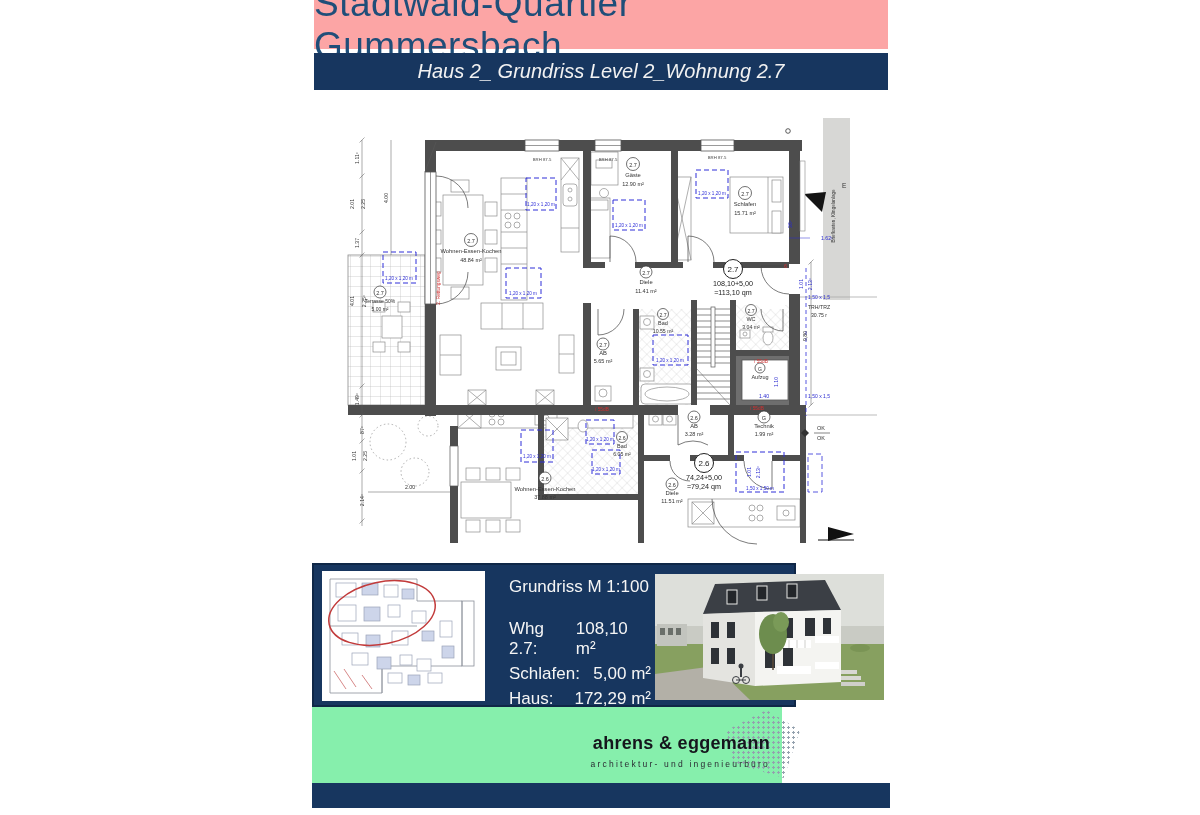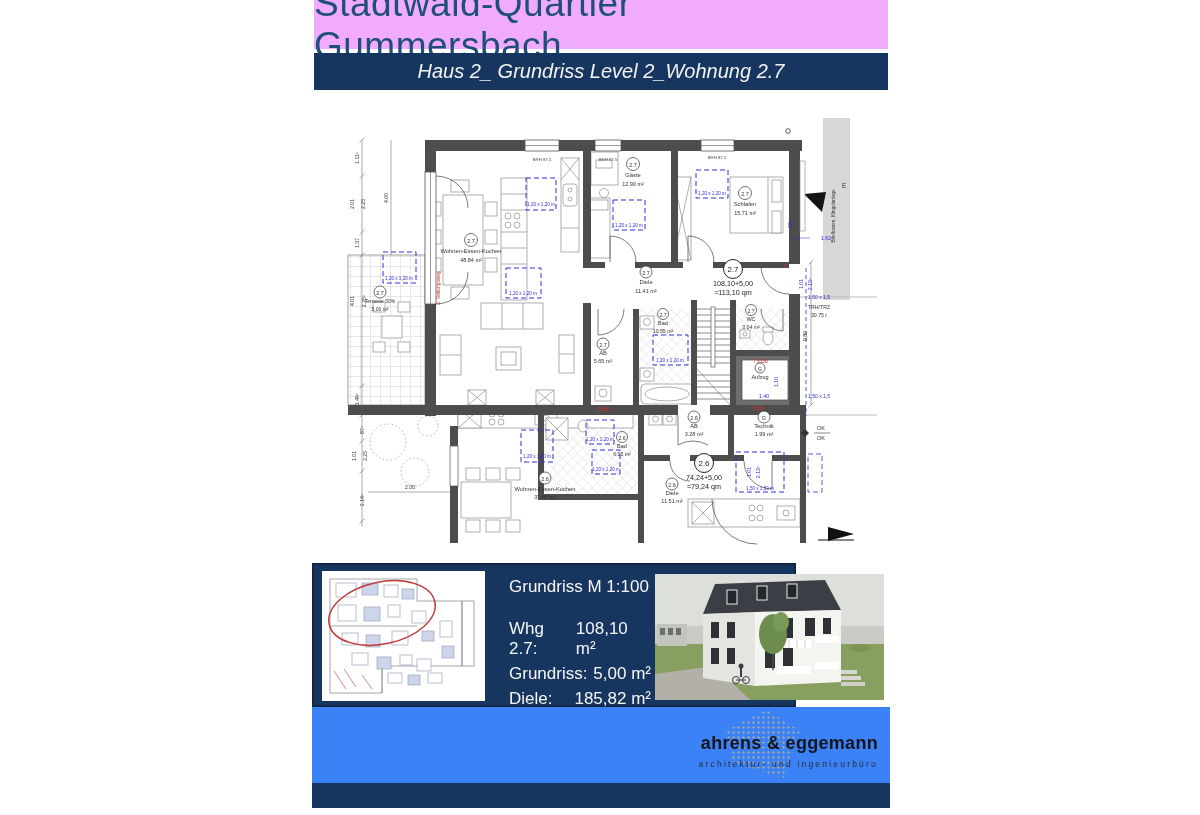--- a/index.html
+++ b/index.html
@@ -1,34 +1,34 @@
 <!DOCTYPE html>
 <html><head>
 <meta charset="utf-8">
 <style>
   html,body{margin:0;padding:0;background:#ffffff;}
   body{width:1200px;height:815px;position:relative;font-family:"Liberation Sans",sans-serif;overflow:hidden;}
   .abs{position:absolute;}
   
-  .title-strip{left:314px;top:0;width:574px;height:49px;background:#f0abfc;display:flex;align-items:center;justify-content:center;}
+  .title-strip{left:314px;top:0;width:574px;height:49px;background:#fca5a5;display:flex;align-items:center;justify-content:center;}
   .title-strip span{color:#1f4e79;font-size:37px;letter-spacing:0.5px;}
   .subtitle-bar{left:314px;top:53px;width:574px;height:37px;background:#17365f;display:flex;align-items:center;justify-content:center;}
   .subtitle-bar span{color:#f2f2f2;font-size:20px;font-style:italic;}
   
   .plan-wrap{left:340px;top:116px;width:540px;height:430px;}
   
   .footer-panel{left:312px;top:563px;width:484px;height:144px;background:#17365f;border:2px solid #0f2747;box-sizing:border-box;}
   .thumb{left:8px;top:6px;width:163px;height:130px;background:#ffffff;}
   .info{left:195px;top:12px;width:142px;color:#f5f5f5;font-size:17px;}
   .info .scale{margin-bottom:22px;}
   .info .row{display:flex;justify-content:space-between;margin-bottom:5px;}
   .info .row .val{text-align:left;}
   .photo{left:341px;top:9px;width:229px;height:126px;background:#dddfda;}
   
-  .band-light{left:312px;top:707px;width:578px;height:76px;background:#3b82f6;}
+  .band-light{left:312px;top:707px;width:470px;height:76px;background:#86efac;}
   .band-navy{left:312px;top:783px;width:578px;height:25px;background:#17365f;}
   .halftone{position:absolute;left:414px;top:3px;width:74px;height:68px;
     background-image:radial-gradient(circle,#93a0ad 1.1px,transparent 1.3px);
     background-size:5px 5px;
     clip-path:polygon(55% 0,100% 30%,78% 100%,10% 78%,0 30%);}
   .logo-name{position:absolute;right:12px;top:26px;color:#15151c;font-size:18px;font-weight:bold;letter-spacing:0.3px;}
   .logo-tagline{position:absolute;right:12px;top:52px;color:#2b2b33;font-size:8.5px;letter-spacing:2.2px;padding-left:43px;}
   svg text{font-family:"Liberation Sans",sans-serif;}
 </style>
 </head>
@@ -519,26 +519,26 @@
     </svg>
   </div>
 
   <div class="abs info">
     <div class="scale">Grundriss M 1:100</div>
     <div class="row">
       <span>Whg 2.7:</span>
       <span class="val">108,10 m²</span>
     </div>
     <div class="row">
-      <span>Grundriss:</span>
+      <span>Schlafen:</span>
       <span class="val">5,00 m²</span>
     </div>
     <div class="row">
-      <span>Diele:</span>
-      <span class="val">185,82 m²</span>
+      <span>Haus:</span>
+      <span class="val">172,29 m²</span>
     </div>
   </div>
 
   <div class="abs photo">
     <svg width="229" height="126" viewBox="0 0 229 126">
       <rect x="0" y="0" width="229" height="70" fill="#dddfda"></rect>
       <rect x="0" y="52" width="229" height="18" fill="#c9cbc4"></rect>
       <rect x="0" y="70" width="229" height="56" fill="#87a060"></rect>
       <polygon points="0,126 0,100 60,92 95,126" fill="#b3b0a7"></polygon>
       <rect x="2" y="50" width="30" height="22" fill="#c2c4be"></rect>

